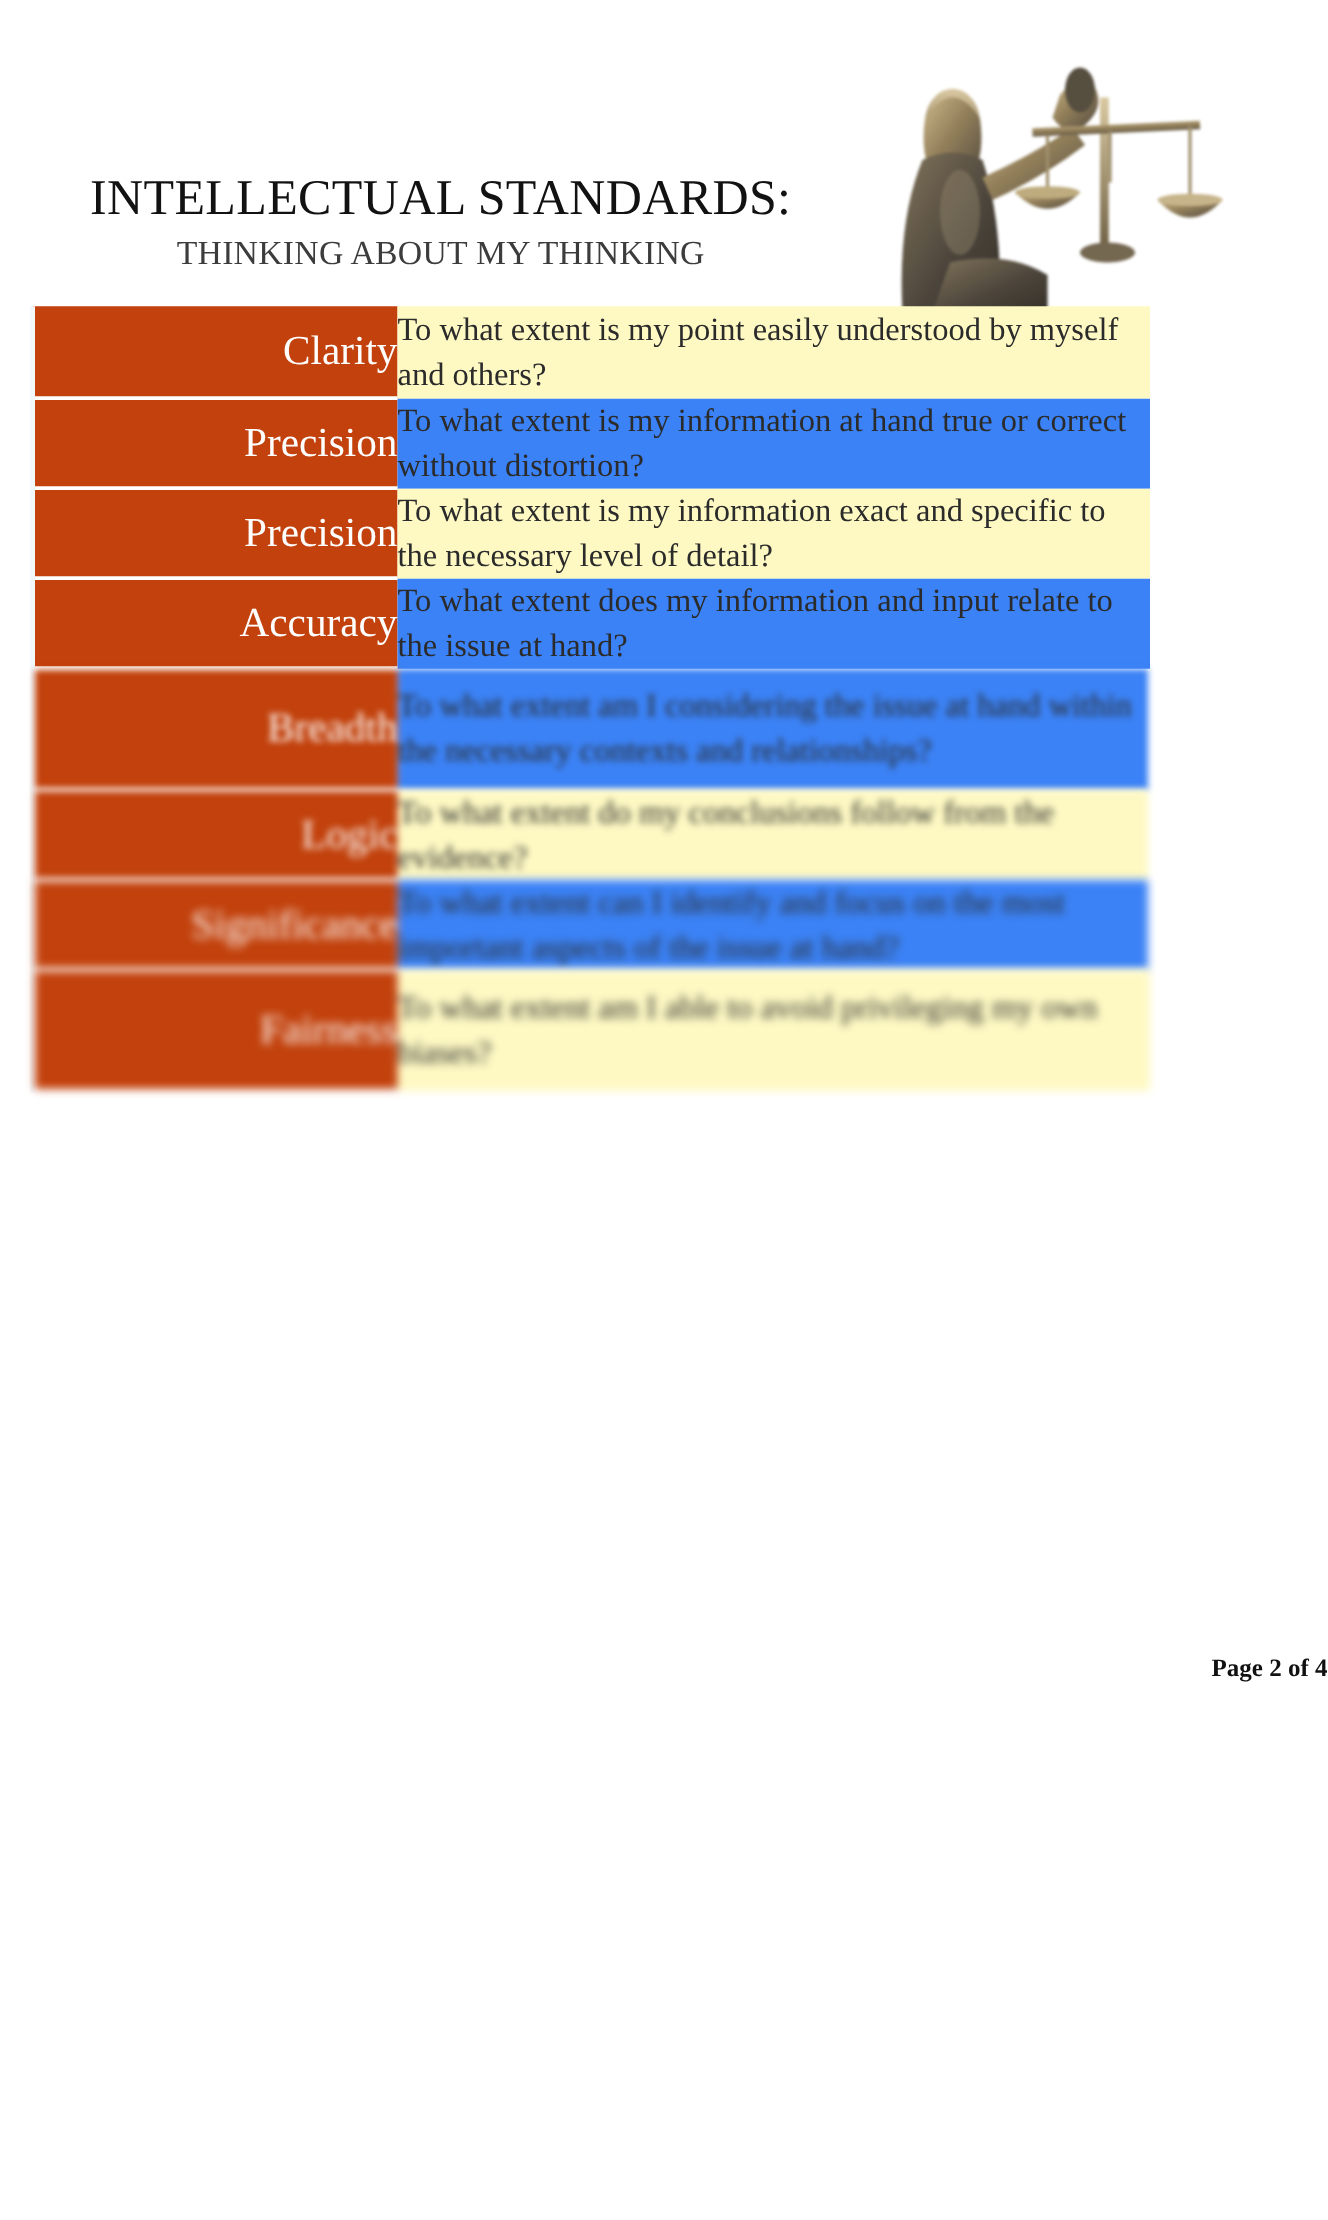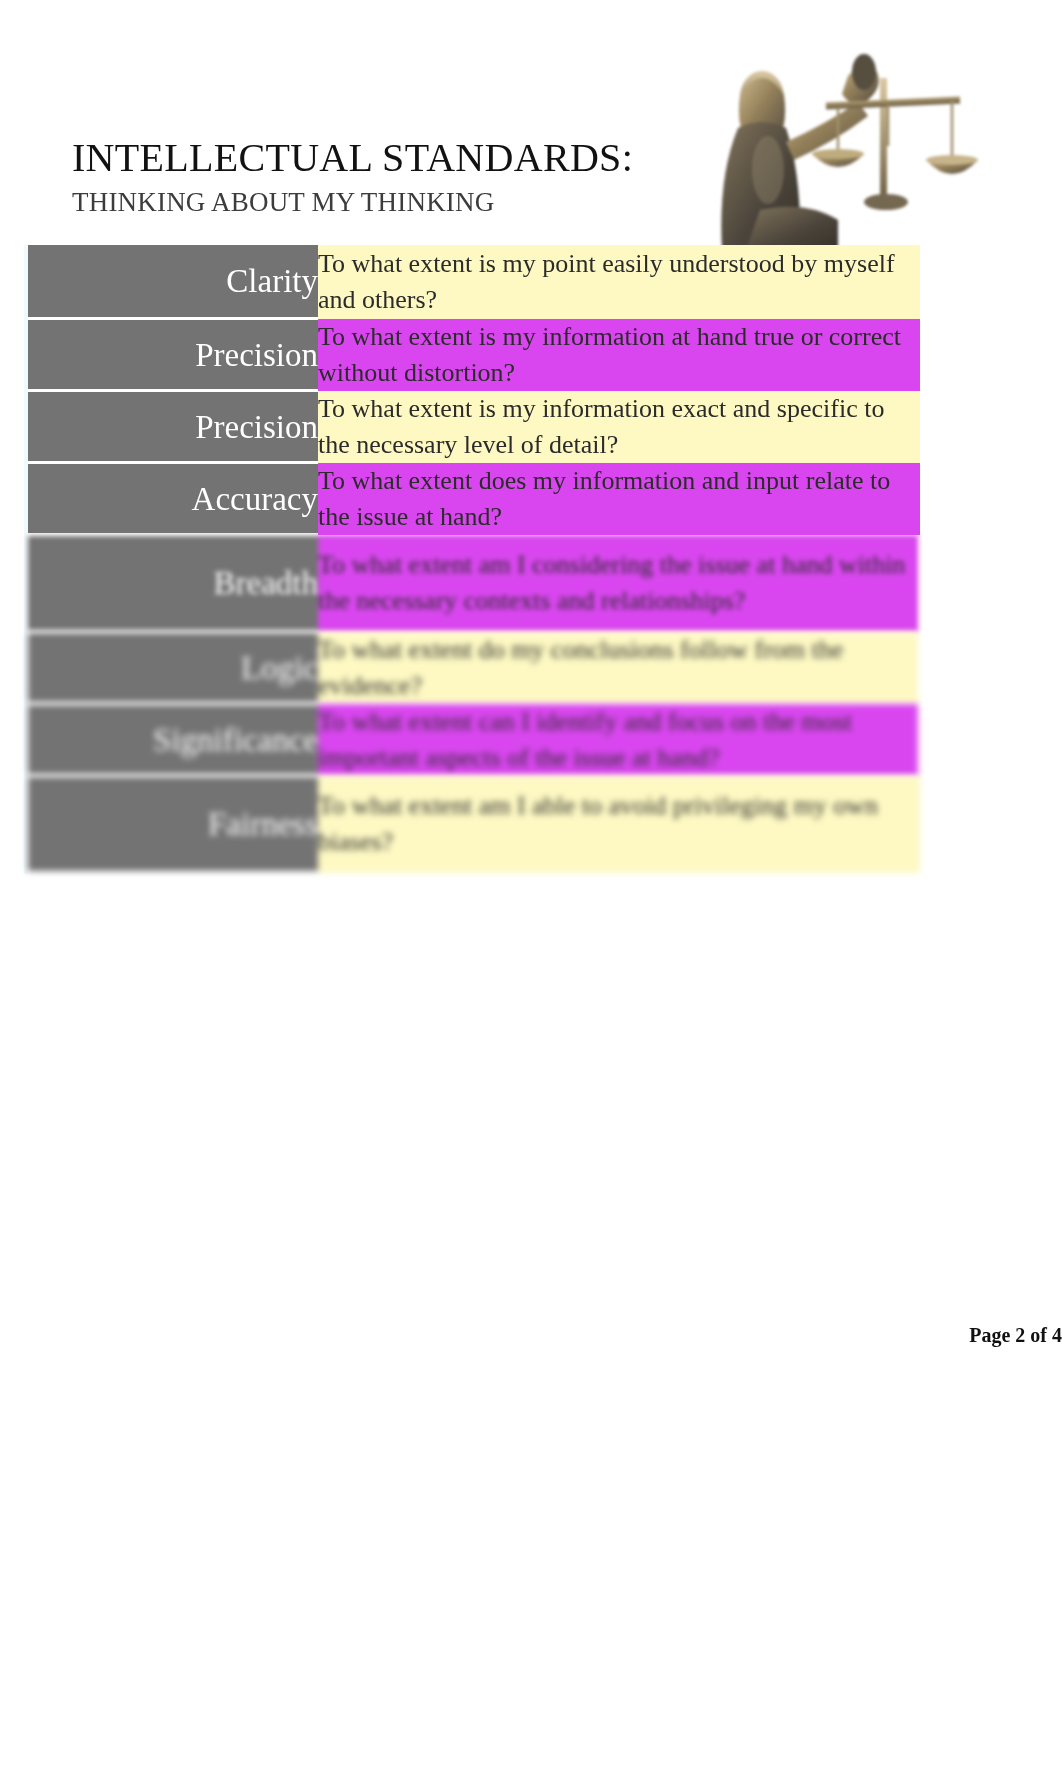--- a/index.html
+++ b/index.html
@@ -59,55 +59,56 @@
     margin: 0;
   }
   .doc-subtitle {
     font-size: 27px;
     line-height: 34px;
     color: #3c3c3c;
     letter-spacing: 0.2px;
     white-space: nowrap;
     margin: 4px 0 0 0;
     font-weight: normal;
+    text-align: center;
   }
 
   
   .std-table {
     position: absolute;
     left: 24px;
     top: 245px;
     width: 890px;
     border-collapse: collapse;
     table-layout: fixed;
   }
   .std-table td {
     padding: 0;
     vertical-align: middle;
   }
   .label-cell {
     width: 290px;
-    background: #737373;
+    background: #c2410c;
     color: #ffffff;
     text-align: right;
     padding: 8px 22px 8px 10px;
     font-size: 33px;
     line-height: 40px;
     border-bottom: 3px solid #ffffff;
     border-left: 4px solid #f2f9fd;
   }
   .q-cell {
     width: 600px;
     padding: 10px 14px 10px 18px;
     font-size: 26px;
     line-height: 36px;
     color: #2b2b2b;
   }
   .row-a .q-cell { background: #fef9c3; }
-  .row-b .q-cell { background: #d946ef; }
+  .row-b .q-cell { background: #3b82f6; }
 
   
   .h1 .label-cell, .h1 .q-cell { height: 72px; }
   .h2 .label-cell, .h2 .q-cell { height: 66px; }
   .h3 .label-cell, .h3 .q-cell { height: 94px; }
 
   
   .blur0 { filter: none; }
   .blur1 { filter: blur(0.35px); }
   .blur2 { filter: blur(2.6px); }

